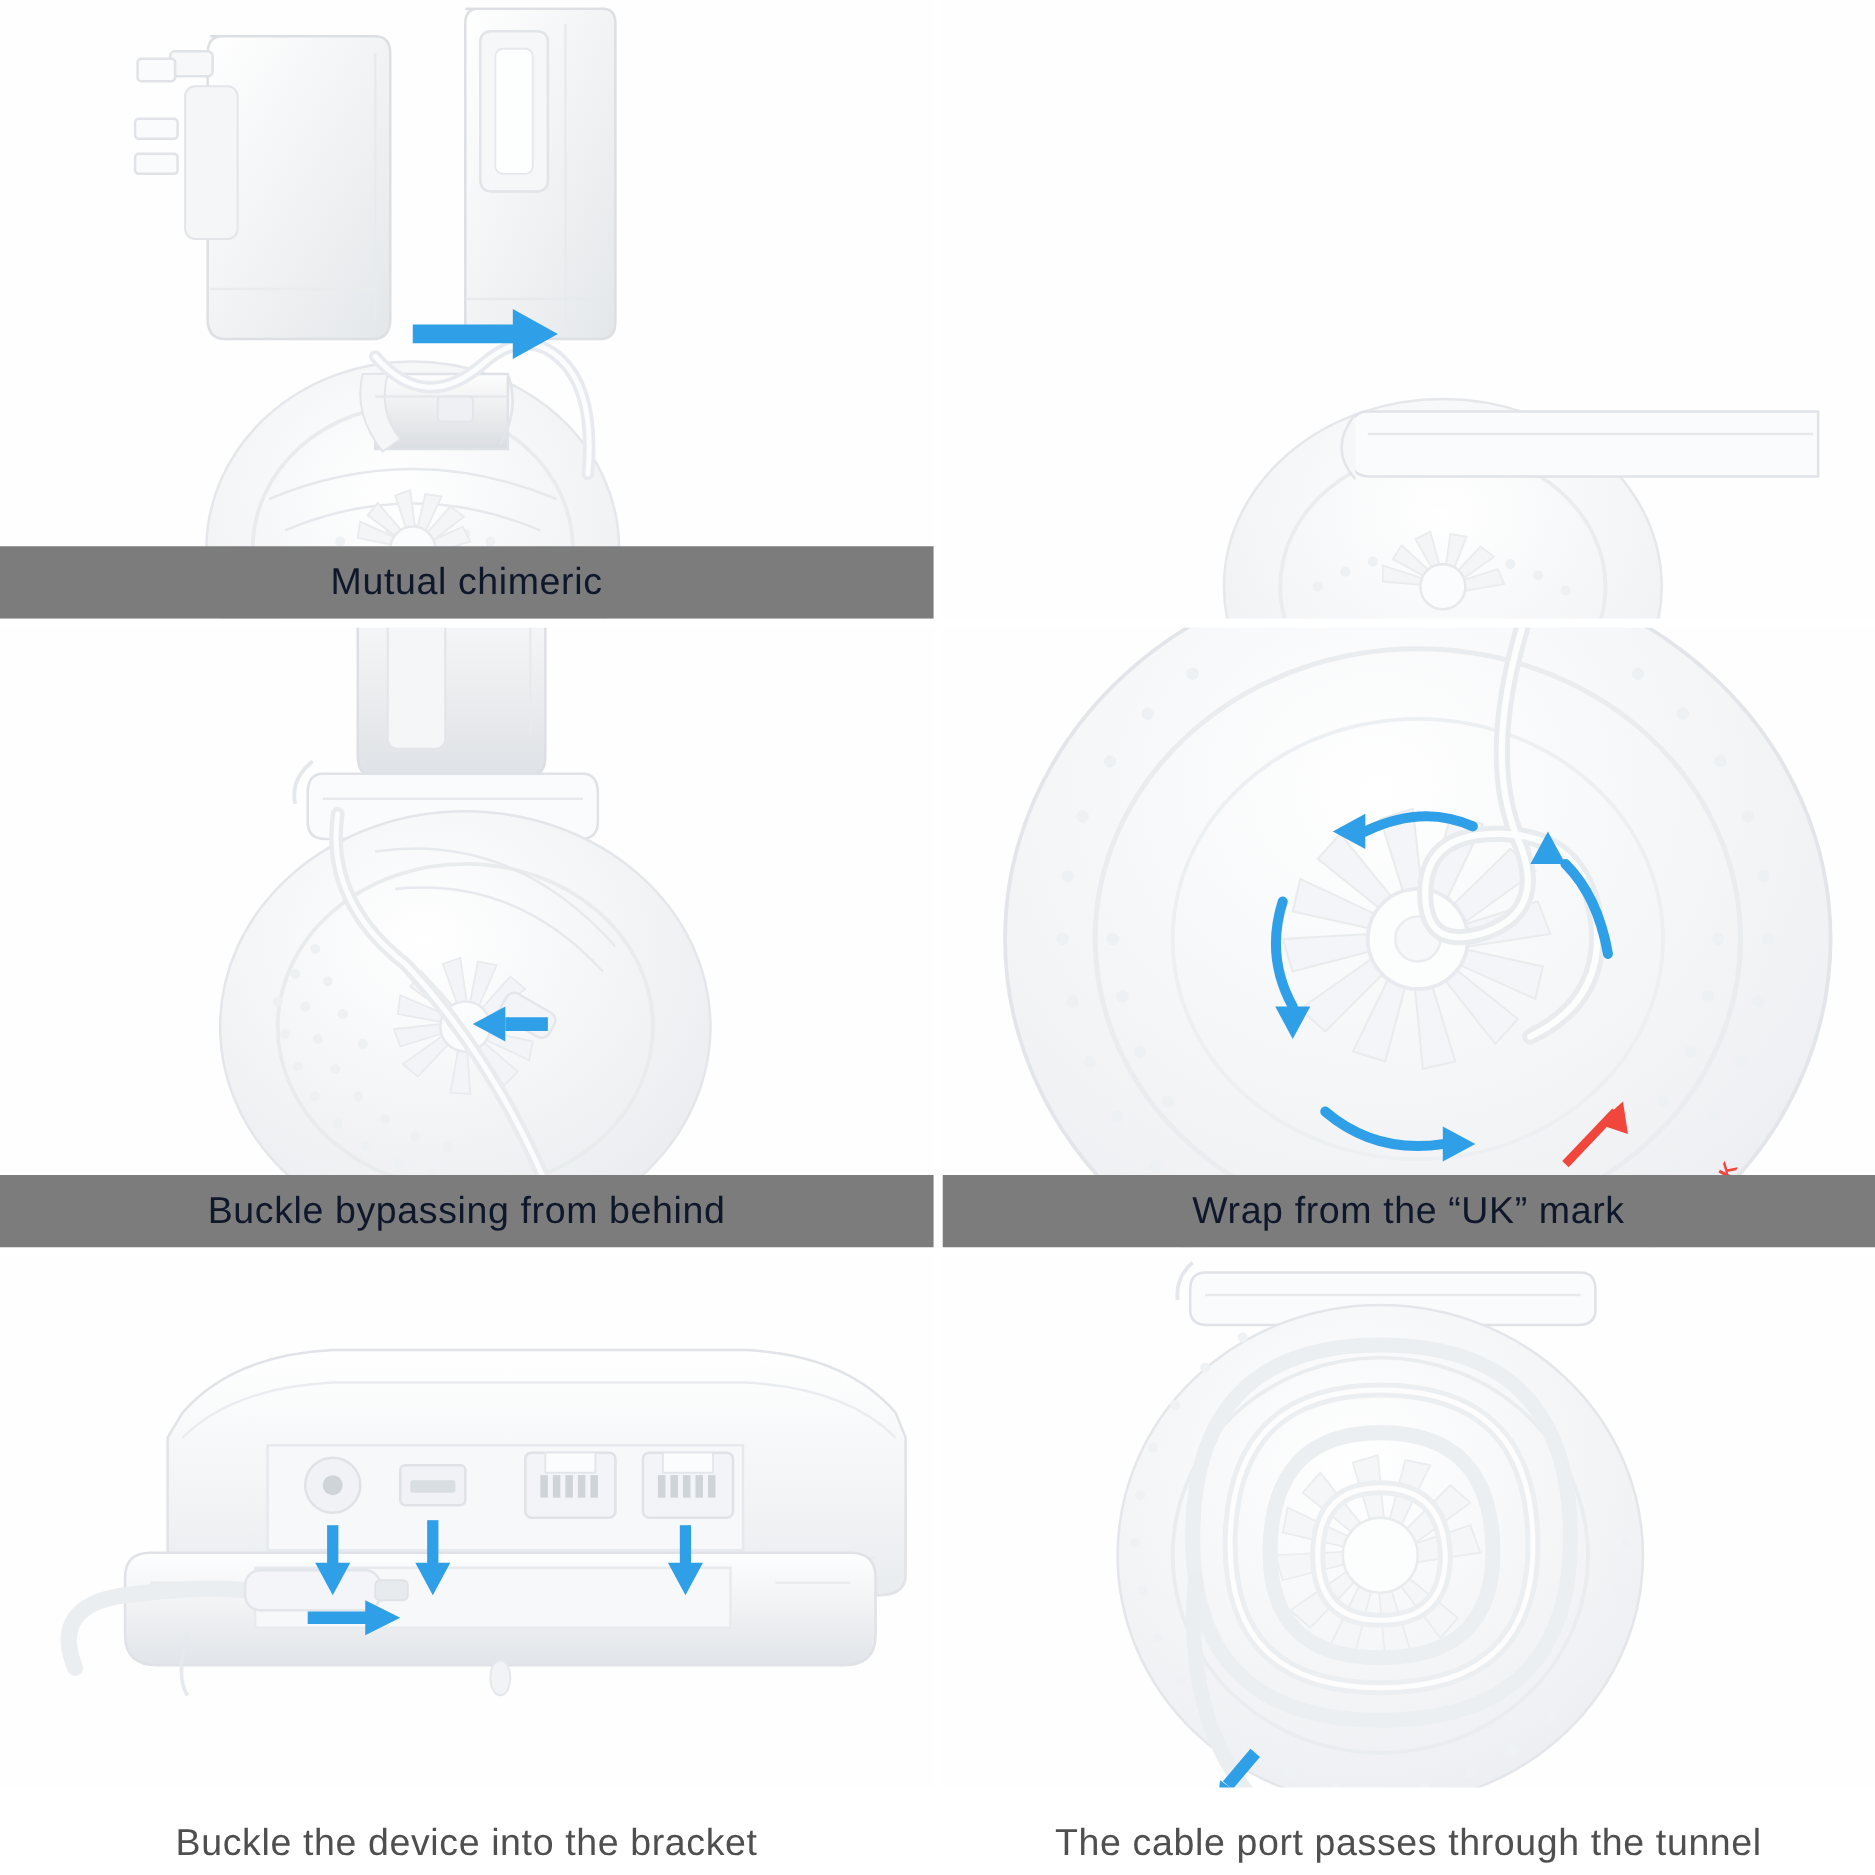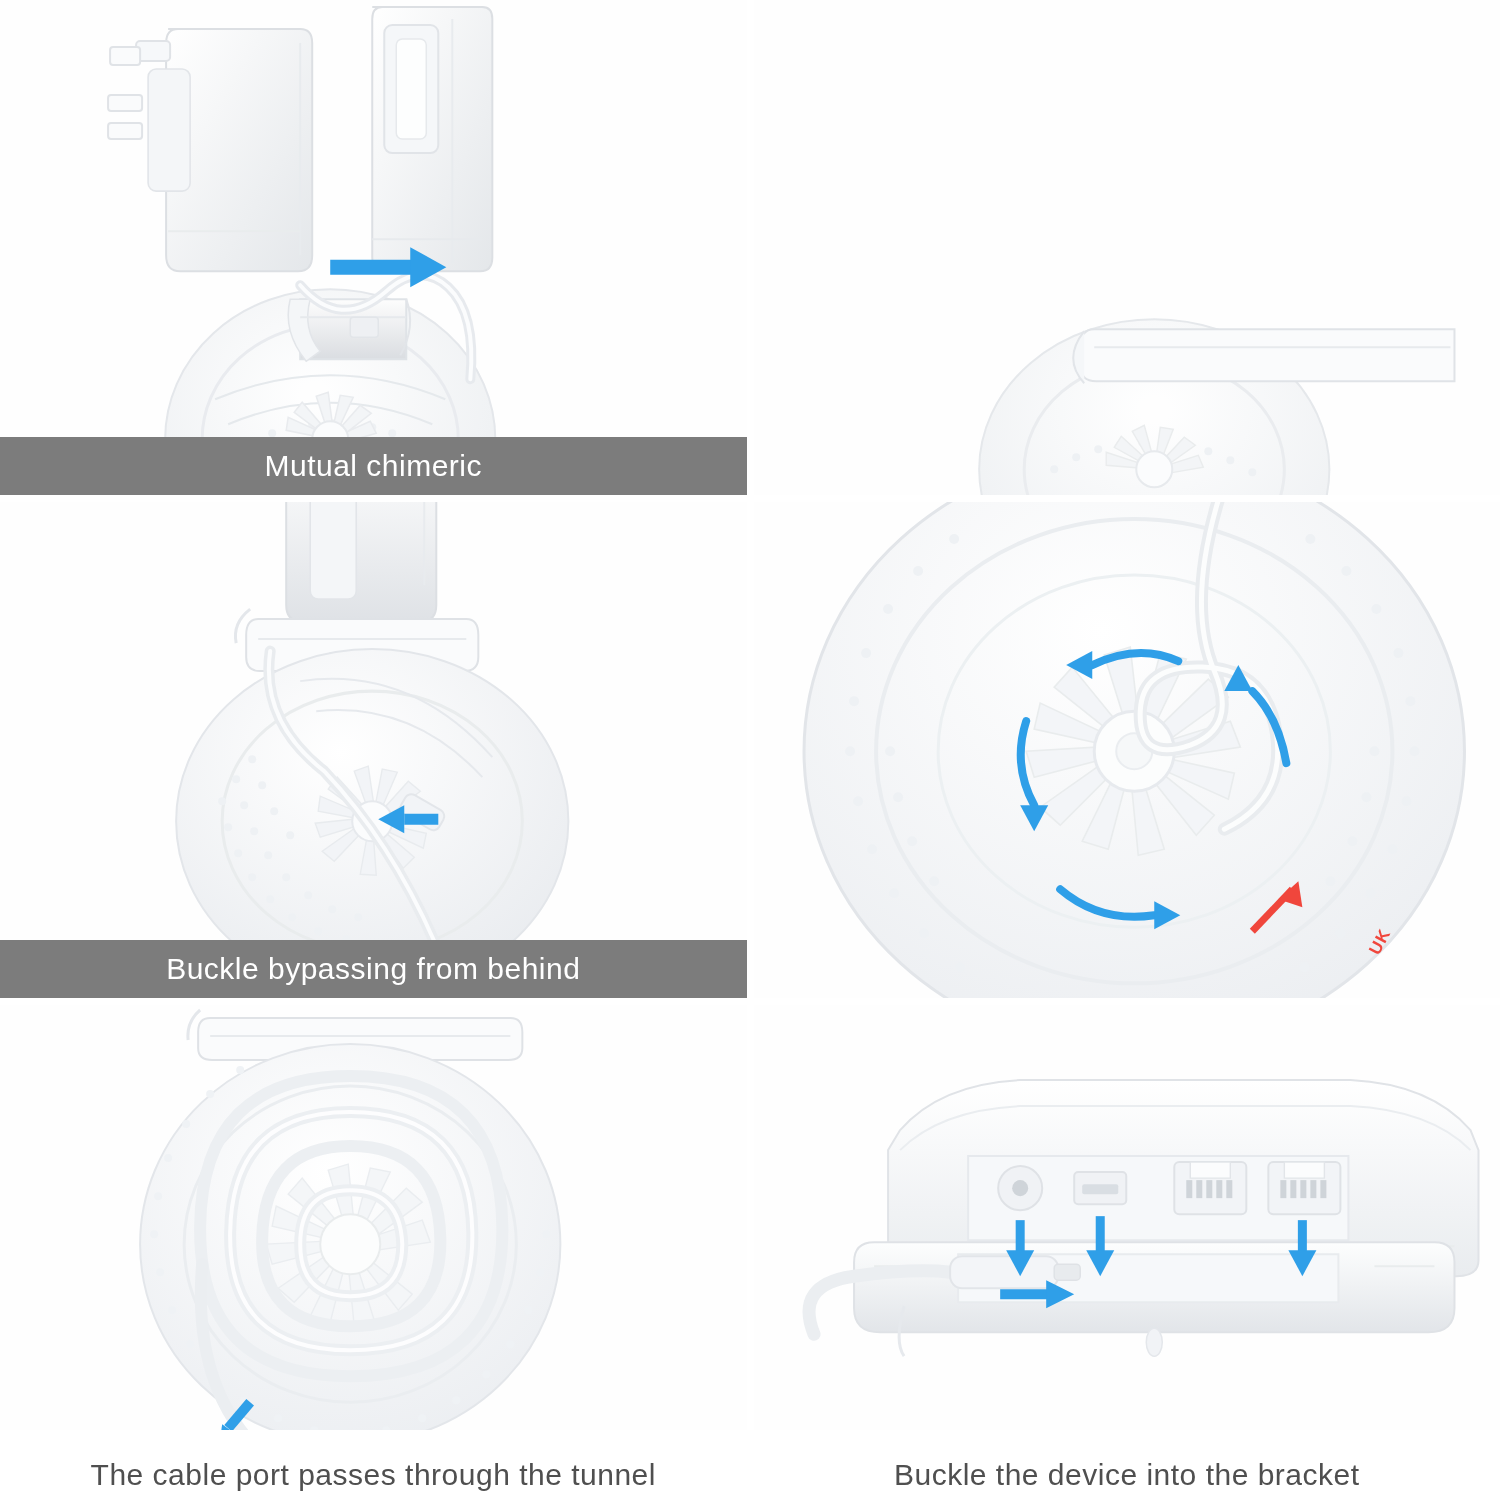--- a/index.html
+++ b/index.html
@@ -32,21 +32,21 @@
   .art {
     position: absolute;
     inset: 0;
   }
   .art svg { display: block; width: 100%; height: 100%; }
   .caption {
     position: absolute;
     left: 0; right: 0; bottom: 0;
     height: 58px;
     background: #7c7c7c;
-    color: #ffffff;
+    color: #0f172a;
     font-size: 30px;
     letter-spacing: .5px;
     display: flex;
     align-items: center;
     justify-content: center;
     text-align: center;
     padding: 0 10px;
   }
   .cell.r3 .caption {
     background: #ffffff;
@@ -420,20 +420,114 @@
             <path d="M400 400 l 26 14 l -26 14 z"></path>
           </g>
 
           <g>
             <path d="M498 430 l 40 -42" stroke="#f0463c" stroke-width="7" fill="none"></path>
             <path d="M544 380 l 4 26 l -24 -8 z" fill="#f0463c"></path>
           </g>
         </svg>
       </div>
       <div class="uk-mark" style="left:613px; top:430px;">UK</div>
+      <div class="caption">Wrap from the “UK” mark</div>
+    </div>
+
+    <div class="cell r3">
+      <div class="art">
+        <svg viewBox="0 0 746 497" preserveAspectRatio="xMidYMid slice">
+          <defs>
+            <linearGradient id="g6top" x1="0" y1="0" x2="0" y2="1">
+              <stop offset="0" stop-color="#ffffff"></stop>
+              <stop offset="1" stop-color="#e9ecef"></stop>
+            </linearGradient>
+            <linearGradient id="g6br" x1="0" y1="0" x2="0" y2="1">
+              <stop offset="0" stop-color="#fdfefe"></stop>
+              <stop offset="1" stop-color="#e2e5e9"></stop>
+            </linearGradient>
+          </defs>
+
+          <g>
+            <path d="M146 126 q40 -46 120 -50 h330 q80 4 120 50 l 8 20 v110 q0 16 -22 16 h-546 q-22 0 -22 -16 v-110 z" fill="url(#g6top)" stroke="#e0e3e7" stroke-width="2"></path>
+            <path d="M146 146 q40 -40 120 -44 h330 q80 4 120 44" fill="none" stroke="#eaedf0" stroke-width="2"></path>
+            <path d="M170 242 h530" stroke="#e9eced" stroke-width="2"></path>
+          </g>
+
+          <g>
+            <path d="M214 152 h380 v84 h-380 z" fill="#f6f8fa" stroke="#e6e9ed" stroke-width="2"></path>
+          </g>
+
+          <g>
+            <circle cx="266" cy="184" r="22" fill="#f0f2f5" stroke="#dfe2e6" stroke-width="2"></circle>
+            <circle cx="266" cy="184" r="8" fill="#cfd4d9"></circle>
+          </g>
+          <g>
+            <rect x="320" y="168" width="52" height="32" rx="4" fill="#f0f2f5" stroke="#dfe2e6" stroke-width="2"></rect>
+            <rect x="328" y="180" width="36" height="10" rx="2" fill="#d9dee3"></rect>
+          </g>
+          <g>
+            <rect x="420" y="158" width="72" height="52" rx="5" fill="#f2f4f7" stroke="#dfe2e6" stroke-width="2"></rect>
+            <path d="M436 158 h40 v16 h-40 z" fill="#fbfcfd" stroke="#e2e5e9" stroke-width="1.4"></path>
+            <g fill="#cfd4d9">
+              <rect x="432" y="176" width="6" height="18"></rect>
+                <rect x="442" y="176" width="6" height="18"></rect>
+              <rect x="452" y="176" width="6" height="18"></rect>
+                <rect x="462" y="176" width="6" height="18"></rect>
+              <rect x="472" y="176" width="6" height="18"></rect>
+            </g>
+          </g>
+          <g>
+            <rect x="514" y="158" width="72" height="52" rx="5" fill="#f2f4f7" stroke="#dfe2e6" stroke-width="2"></rect>
+            <path d="M530 158 h40 v16 h-40 z" fill="#fbfcfd" stroke="#e2e5e9" stroke-width="1.4"></path>
+            <g fill="#cfd4d9">
+              <rect x="526" y="176" width="6" height="18"></rect>
+                <rect x="536" y="176" width="6" height="18"></rect>
+              <rect x="546" y="176" width="6" height="18"></rect>
+                <rect x="556" y="176" width="6" height="18"></rect>
+              <rect x="566" y="176" width="6" height="18"></rect>
+            </g>
+          </g>
+
+          <g>
+            <path d="M120 238 h560 q20 0 20 20 v46 q0 24 -26 24 h-548 q-26 0 -26 -24 v-46 q0 -20 20 -20 z" fill="url(#g6br)" stroke="#dfe2e6" stroke-width="2"></path>
+            <path d="M204 250 h380 v48 h-380 z" fill="#f6f8fa" stroke="#e8ebee" stroke-width="2"></path>
+            <path d="M120 262 h60" stroke="#e9eced" stroke-width="2"></path>
+            <path d="M620 262 h60" stroke="#e9eced" stroke-width="2"></path>
+            <path d="M150 302 q-10 36 0 50" fill="none" stroke="#e6e9ed" stroke-width="3"></path>
+            <ellipse cx="400" cy="338" rx="8" ry="14" fill="#f1f3f6" stroke="#e4e7eb" stroke-width="1.5"></ellipse>
+          </g>
+
+          <g fill="none" stroke="#ebeef1" stroke-width="13" stroke-linecap="round">
+            <path d="M60 330 q-20 -50 40 -58 q60 -8 96 -4"></path>
+          </g>
+          <g>
+            <rect x="196" y="252" width="108" height="32" rx="12" fill="#f3f5f8" stroke="#e2e5e9" stroke-width="2"></rect>
+            <rect x="300" y="260" width="26" height="16" rx="4" fill="#e8ebee" stroke="#dfe2e6" stroke-width="1.5"></rect>
+          </g>
+
+          <g>
+            <path d="M266 216 v34" stroke="#2f9fe8" stroke-width="9" fill="none"></path>
+            <path d="M252 246 l 14 26 l 14 -26 z" fill="#2f9fe8"></path>
+          </g>
+          <g>
+            <path d="M346 212 v38" stroke="#2f9fe8" stroke-width="9" fill="none"></path>
+            <path d="M332 246 l 14 26 l 14 -26 z" fill="#2f9fe8"></path>
+          </g>
+          <g>
+            <path d="M548 216 v34" stroke="#2f9fe8" stroke-width="9" fill="none"></path>
+            <path d="M534 246 l 14 26 l 14 -26 z" fill="#2f9fe8"></path>
+          </g>
+          <g>
+            <path d="M246 290 h50" stroke="#2f9fe8" stroke-width="10" fill="none"></path>
+            <path d="M292 276 l 28 14 l -28 14 z" fill="#2f9fe8"></path>
+          </g>
+        </svg>
+      </div>
+      <div class="caption">Buckle the device into the bracket</div>
     </div>
 
     <div class="cell r3 left">
       <div class="art">
         <svg viewBox="0 0 746 497" preserveAspectRatio="xMidYMid slice">
           <defs>
             <radialGradient id="g5disc" cx="0.45" cy="0.32" r="0.85">
               <stop offset="0" stop-color="#ffffff"></stop>
               <stop offset="1" stop-color="#e8ebef"></stop>
             </radialGradient>
@@ -509,107 +603,14 @@
 
           <g>
             <path d="M250 398 l -22 26" stroke="#2f9fe8" stroke-width="10" fill="none"></path>
             <path d="M222 420 l -4 30 l 26 -14 z" fill="#2f9fe8"></path>
           </g>
         </svg>
       </div>
       <div class="caption">The cable port passes through the tunnel</div>
     </div>
 
-    <div class="cell r3">
-      <div class="art">
-        <svg viewBox="0 0 746 497" preserveAspectRatio="xMidYMid slice">
-          <defs>
-            <linearGradient id="g6top" x1="0" y1="0" x2="0" y2="1">
-              <stop offset="0" stop-color="#ffffff"></stop>
-              <stop offset="1" stop-color="#e9ecef"></stop>
-            </linearGradient>
-            <linearGradient id="g6br" x1="0" y1="0" x2="0" y2="1">
-              <stop offset="0" stop-color="#fdfefe"></stop>
-              <stop offset="1" stop-color="#e2e5e9"></stop>
-            </linearGradient>
-          </defs>
-
-          <g>
-            <path d="M146 126 q40 -46 120 -50 h330 q80 4 120 50 l 8 20 v110 q0 16 -22 16 h-546 q-22 0 -22 -16 v-110 z" fill="url(#g6top)" stroke="#e0e3e7" stroke-width="2"></path>
-            <path d="M146 146 q40 -40 120 -44 h330 q80 4 120 44" fill="none" stroke="#eaedf0" stroke-width="2"></path>
-            <path d="M170 242 h530" stroke="#e9eced" stroke-width="2"></path>
-          </g>
-
-          <g>
-            <path d="M214 152 h380 v84 h-380 z" fill="#f6f8fa" stroke="#e6e9ed" stroke-width="2"></path>
-          </g>
-
-          <g>
-            <circle cx="266" cy="184" r="22" fill="#f0f2f5" stroke="#dfe2e6" stroke-width="2"></circle>
-            <circle cx="266" cy="184" r="8" fill="#cfd4d9"></circle>
-          </g>
-          <g>
-            <rect x="320" y="168" width="52" height="32" rx="4" fill="#f0f2f5" stroke="#dfe2e6" stroke-width="2"></rect>
-            <rect x="328" y="180" width="36" height="10" rx="2" fill="#d9dee3"></rect>
-          </g>
-          <g>
-            <rect x="420" y="158" width="72" height="52" rx="5" fill="#f2f4f7" stroke="#dfe2e6" stroke-width="2"></rect>
-            <path d="M436 158 h40 v16 h-40 z" fill="#fbfcfd" stroke="#e2e5e9" stroke-width="1.4"></path>
-            <g fill="#cfd4d9">
-              <rect x="432" y="176" width="6" height="18"></rect>
-                <rect x="442" y="176" width="6" height="18"></rect>
-              <rect x="452" y="176" width="6" height="18"></rect>
-                <rect x="462" y="176" width="6" height="18"></rect>
-              <rect x="472" y="176" width="6" height="18"></rect>
-            </g>
-          </g>
-          <g>
-            <rect x="514" y="158" width="72" height="52" rx="5" fill="#f2f4f7" stroke="#dfe2e6" stroke-width="2"></rect>
-            <path d="M530 158 h40 v16 h-40 z" fill="#fbfcfd" stroke="#e2e5e9" stroke-width="1.4"></path>
-            <g fill="#cfd4d9">
-              <rect x="526" y="176" width="6" height="18"></rect>
-                <rect x="536" y="176" width="6" height="18"></rect>
-              <rect x="546" y="176" width="6" height="18"></rect>
-                <rect x="556" y="176" width="6" height="18"></rect>
-              <rect x="566" y="176" width="6" height="18"></rect>
-            </g>
-          </g>
-
-          <g>
-            <path d="M120 238 h560 q20 0 20 20 v46 q0 24 -26 24 h-548 q-26 0 -26 -24 v-46 q0 -20 20 -20 z" fill="url(#g6br)" stroke="#dfe2e6" stroke-width="2"></path>
-            <path d="M204 250 h380 v48 h-380 z" fill="#f6f8fa" stroke="#e8ebee" stroke-width="2"></path>
-            <path d="M120 262 h60" stroke="#e9eced" stroke-width="2"></path>
-            <path d="M620 262 h60" stroke="#e9eced" stroke-width="2"></path>
-            <path d="M150 302 q-10 36 0 50" fill="none" stroke="#e6e9ed" stroke-width="3"></path>
-            <ellipse cx="400" cy="338" rx="8" ry="14" fill="#f1f3f6" stroke="#e4e7eb" stroke-width="1.5"></ellipse>
-          </g>
-
-          <g fill="none" stroke="#ebeef1" stroke-width="13" stroke-linecap="round">
-            <path d="M60 330 q-20 -50 40 -58 q60 -8 96 -4"></path>
-          </g>
-          <g>
-            <rect x="196" y="252" width="108" height="32" rx="12" fill="#f3f5f8" stroke="#e2e5e9" stroke-width="2"></rect>
-            <rect x="300" y="260" width="26" height="16" rx="4" fill="#e8ebee" stroke="#dfe2e6" stroke-width="1.5"></rect>
-          </g>
-
-          <g>
-            <path d="M266 216 v34" stroke="#2f9fe8" stroke-width="9" fill="none"></path>
-            <path d="M252 246 l 14 26 l 14 -26 z" fill="#2f9fe8"></path>
-          </g>
-          <g>
-            <path d="M346 212 v38" stroke="#2f9fe8" stroke-width="9" fill="none"></path>
-            <path d="M332 246 l 14 26 l 14 -26 z" fill="#2f9fe8"></path>
-          </g>
-          <g>
-            <path d="M548 216 v34" stroke="#2f9fe8" stroke-width="9" fill="none"></path>
-            <path d="M534 246 l 14 26 l 14 -26 z" fill="#2f9fe8"></path>
-          </g>
-          <g>
-            <path d="M246 290 h50" stroke="#2f9fe8" stroke-width="10" fill="none"></path>
-            <path d="M292 276 l 28 14 l -28 14 z" fill="#2f9fe8"></path>
-          </g>
-        </svg>
-      </div>
-      <div class="caption">Buckle the device into the bracket</div>
-    </div>
-
   </div>
 </div>
 
 </body></html>

